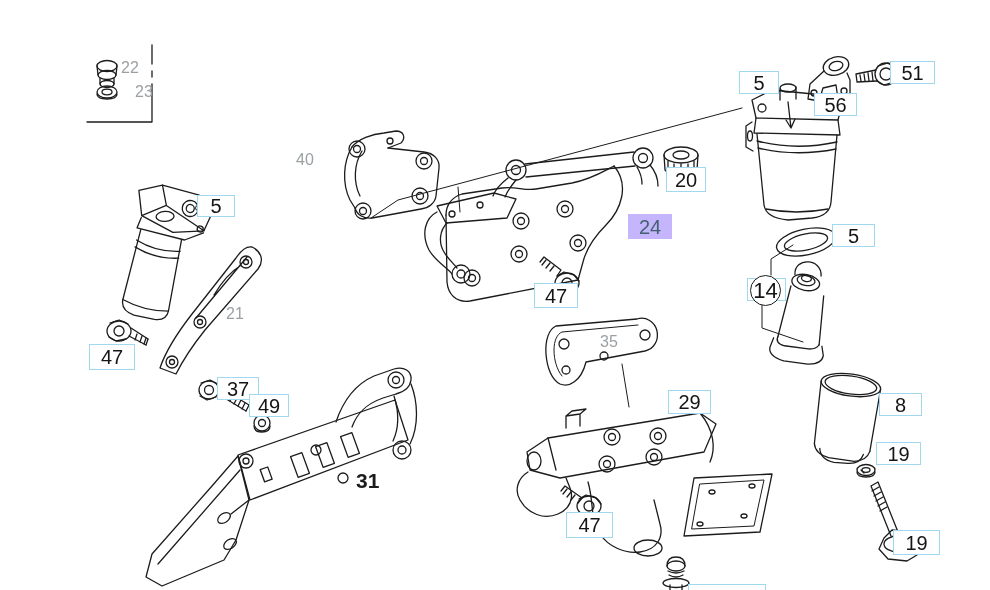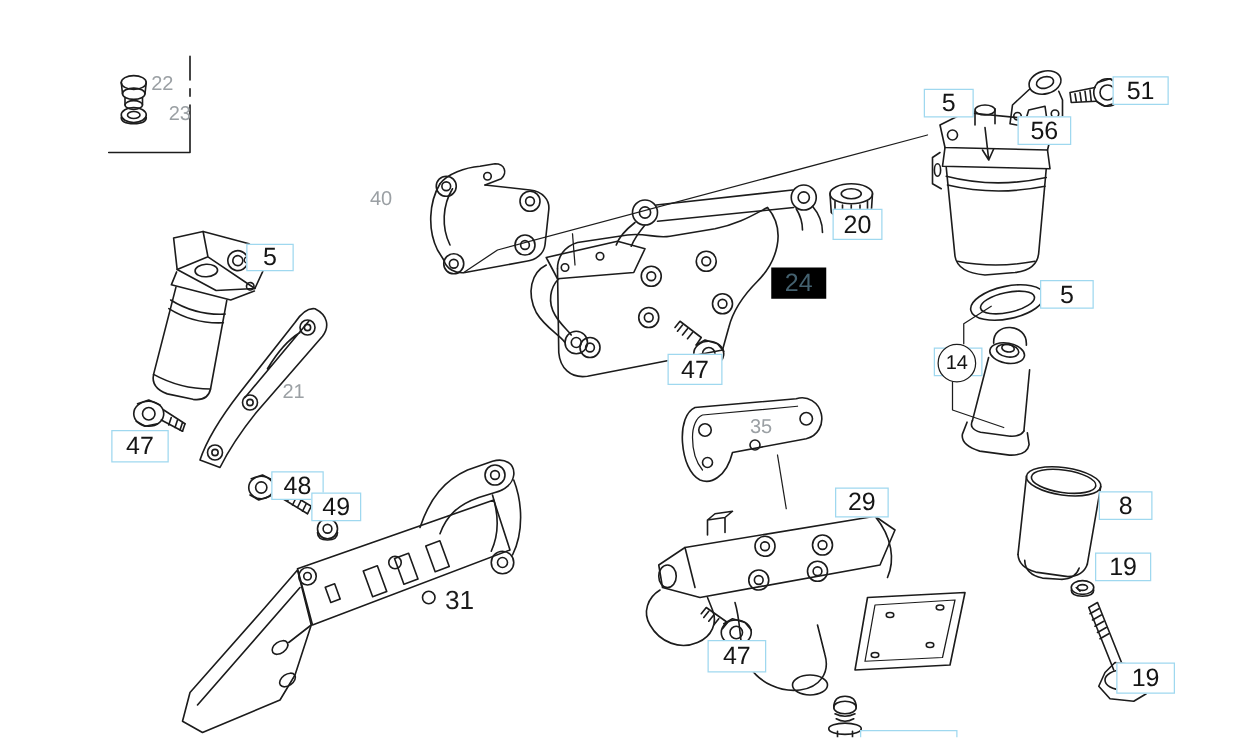--- a/index.html
+++ b/index.html
@@ -3,29 +3,29 @@
 <meta charset="utf-8">
 <style>
   html,body{margin:0;padding:0;background:#fff;}
   .stage{position:relative;width:990px;height:590px;background:#fff;overflow:hidden;
          font-family:"Liberation Sans", sans-serif;}
   .stage svg{position:absolute;left:0;top:0;}
   .stage svg *{stroke:#1c1c1c;stroke-width:1.3;fill:none;stroke-linecap:round;stroke-linejoin:round;}
   .stage svg .thin{stroke-width:1;}
   .lbl{position:absolute;font-size:20px;line-height:1;color:#111;white-space:nowrap;}
   .lbl.muted{color:#9ba0a4;font-size:16px;}
-  .lbl.plain{color:#1c1c1c;font-size:21px;}
+  .lbl.plain{color:#1c1c1c;font-size:21px;font-weight:bold;}
   .lbl.boxed{display:flex;align-items:center;justify-content:center;
              background:#fff;border:1.5px solid #9fd8ef;color:#151515;}
   .lbl.hl{display:flex;align-items:center;justify-content:center;
-          background:#000000;border:none;color:#44616f;}
+          background:#c4b5fd;border:none;color:#44616f;margin-left:11px;}
   .lbl.circle-box{background:#fff;border:1.5px solid #9fd8ef;}
   .lbl.circle14{display:flex;align-items:center;justify-content:center;
                 background:#fff;border:1.6px solid #1c1c1c;border-radius:50%;
-                color:#151515;font-size:16px;}
+                color:#151515;font-size:22px;}
 </style>
 </head>
 <body>
 
 <div class="stage">
 
 <svg width="990" height="590" viewBox="0 0 990 590">
 
   <g>
     <path d="M152,45 V64 M152,71 V77 M152,84 V122 L87,122"></path>
@@ -303,21 +303,21 @@
   </g>
 
 </svg>
 
 <div class="lbl muted" style="left:121px;top:60px">22</div>
 <div class="lbl muted" style="left:135px;top:84px">23</div>
 <div class="lbl muted" style="left:296px;top:152px">40</div>
 <div class="lbl boxed" style="left:197px;top:195px;width:36px;height:20px">5</div>
 <div class="lbl muted" style="left:226px;top:306px">21</div>
 <div class="lbl boxed" style="left:89px;top:344px;width:44px;height:24px">47</div>
-<div class="lbl boxed" style="left:217px;top:377px;width:40px;height:21px">48</div>
+<div class="lbl boxed" style="left:217px;top:377px;width:40px;height:21px">37</div>
 <div class="lbl boxed" style="left:249px;top:394px;width:38px;height:21px">49</div>
 <div class="lbl plain" style="left:356px;top:470px">31</div>
 <div class="lbl boxed" style="left:666px;top:167px;width:38px;height:23px">20</div>
 <div class="lbl hl" style="left:617px;top:214px;width:44px;height:25px">24</div>
 <div class="lbl boxed" style="left:534px;top:283px;width:42px;height:23px">47</div>
 <div class="lbl muted" style="left:600px;top:334px">35</div>
 <div class="lbl boxed" style="left:668px;top:390px;width:41px;height:22px">29</div>
 <div class="lbl boxed" style="left:566px;top:512px;width:45px;height:24px">47</div>
 <div class="lbl boxed" style="left:739px;top:71px;width:38px;height:21px">5</div>
 <div class="lbl boxed" style="left:814px;top:93px;width:41px;height:21px">56</div>

